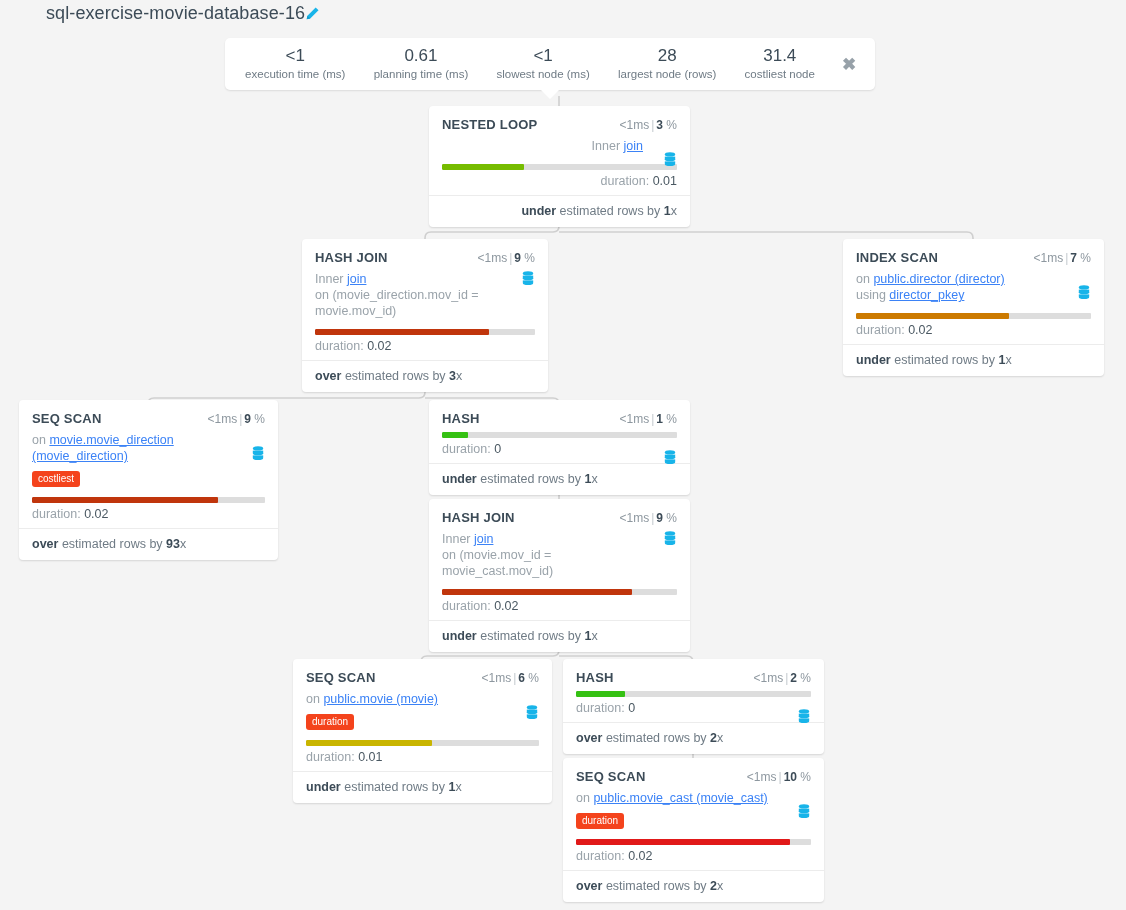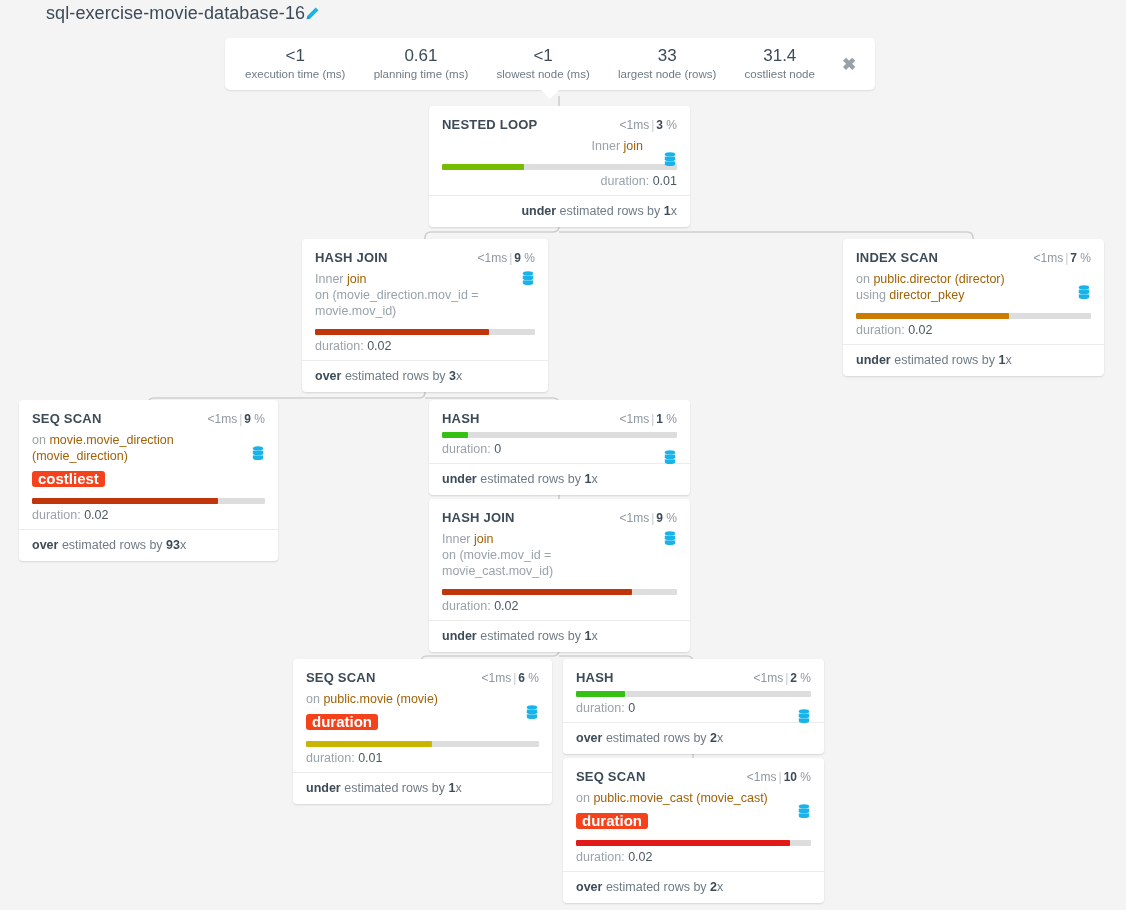--- a/index.html
+++ b/index.html
@@ -147,37 +147,38 @@
     min-height: 1px;
   }
   .node-detail {
     font-size: 12.5px;
     color: #9aa3aa;
     line-height: 16px;
     padding-right: 34px;
     word-break: break-word;
   }
   .node-detail b {
-    color: #a16207;
+    color: #3b82f6;
     font-weight: normal;
+    text-decoration: underline;
   }
   .db-icon {
     position: absolute;
     right: 0;
     top: 0;
     width: 14px;
     height: 16px;
   }
   .db-icon.low { top: 14px; }
 
   .tag {
     display: inline-block;
     color: #ffffff;
-    font-size: 15px;
-    font-weight: bold;
+    font-size: 10px;
+    font-weight: normal;
     border-radius: 3px;
     padding: 2px 6px 3px 6px;
     margin-top: 7px;
     line-height: 11px;
   }
 
   .bar-track {
     margin-top: 10px;
     height: 6px;
     background: #dddddd;
@@ -230,21 +231,21 @@
       </div>
       <div class="stat">
         <div class="stat-value">0.61</div>
         <div class="stat-label">planning time (ms)</div>
       </div>
       <div class="stat">
         <div class="stat-value">&lt;1</div>
         <div class="stat-label">slowest node (ms)</div>
       </div>
       <div class="stat">
-        <div class="stat-value">33</div>
+        <div class="stat-value">28</div>
         <div class="stat-label">largest node (rows)</div>
       </div>
       <div class="stat">
         <div class="stat-value">31.4</div>
         <div class="stat-label">costliest node</div>
       </div>
       <div class="stats-close">✖</div>
       <div class="stats-pointer"></div>
     </div>
   </div>

